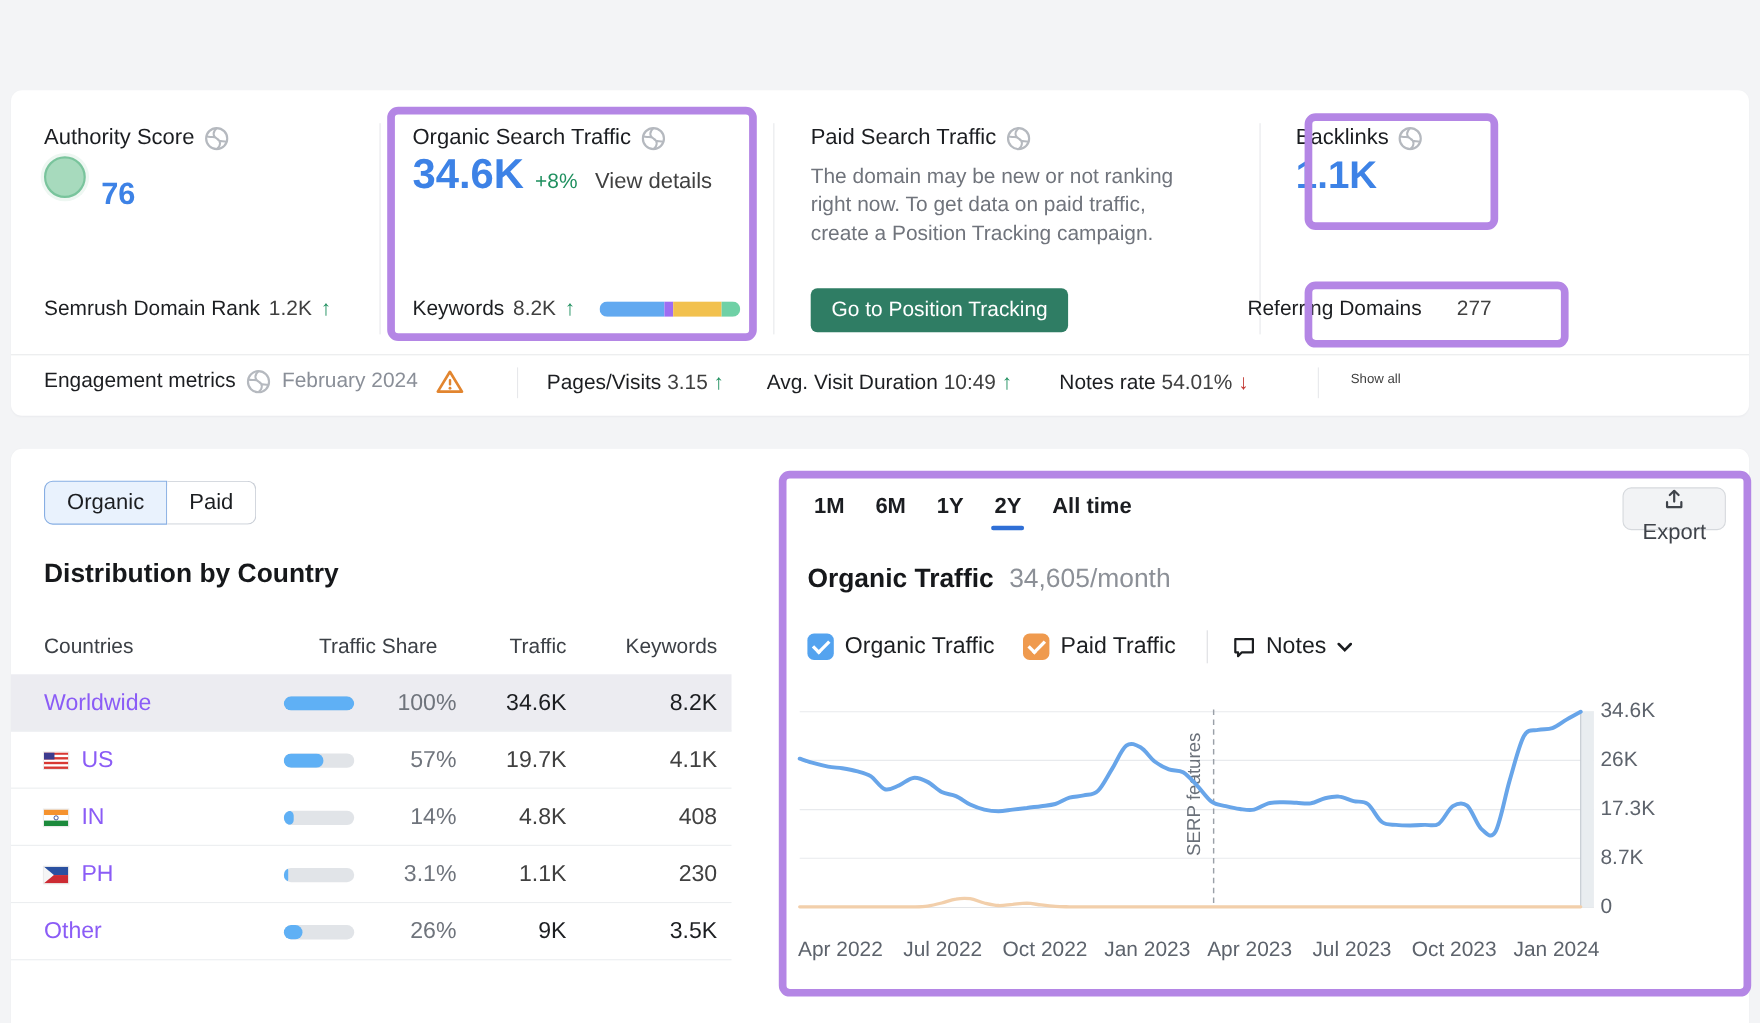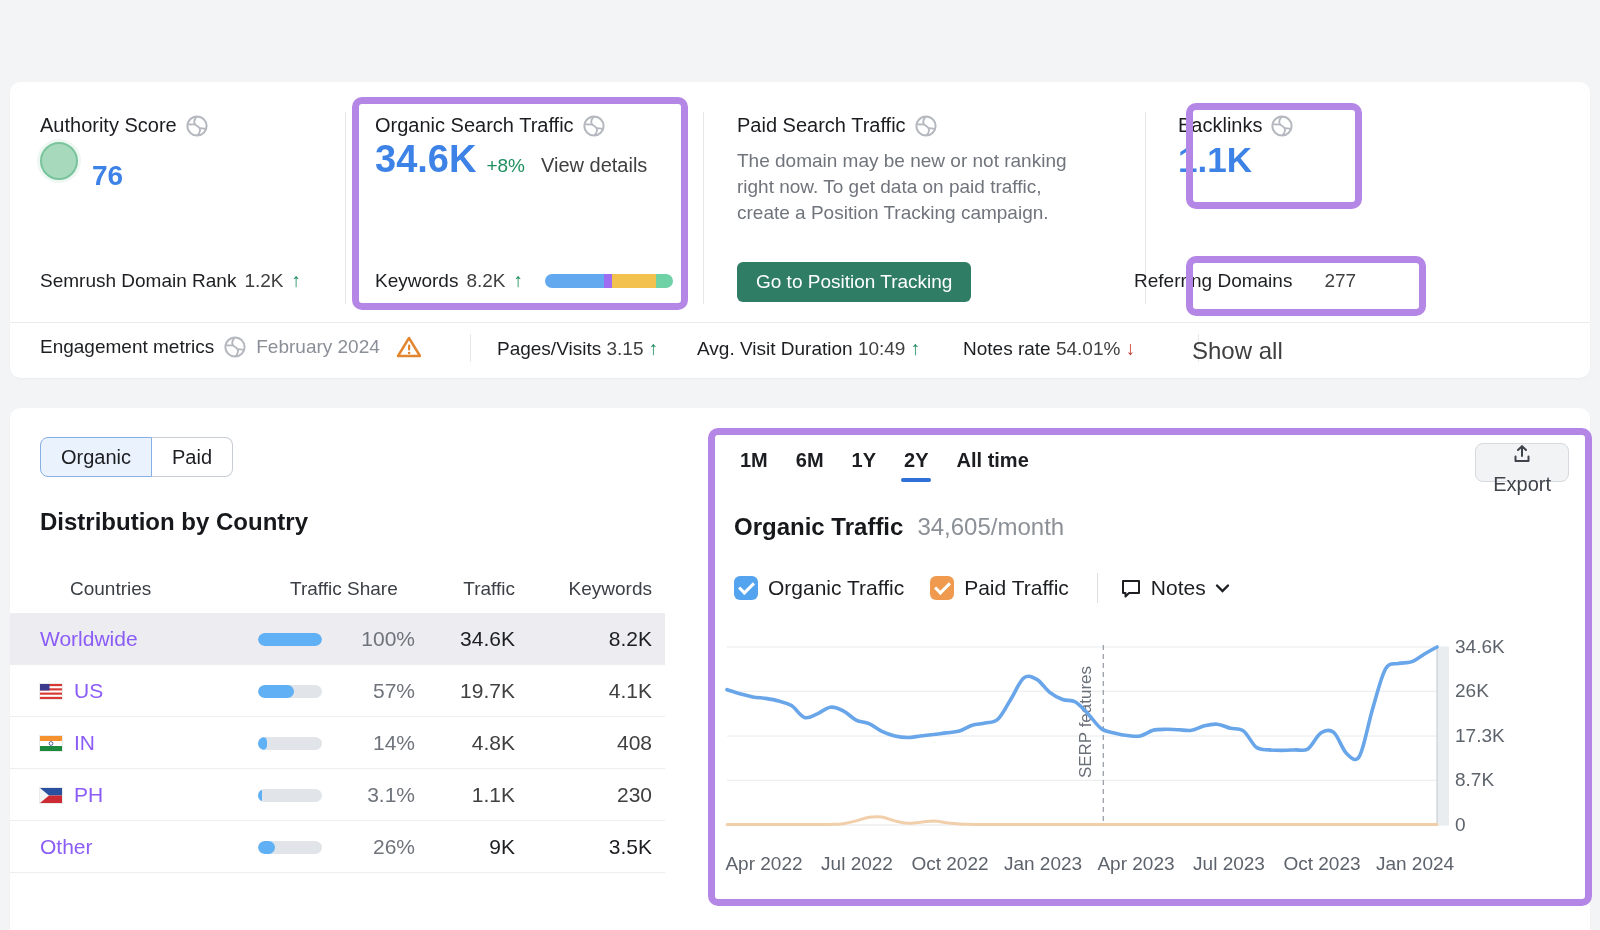--- a/index.html
+++ b/index.html
@@ -31,21 +31,21 @@
 
   .kw-bar { display:inline-flex; width:128px; height:14px; border-radius:7px; overflow:hidden; margin-left:14px; }
   .kw-bar span { height:100%; }
 
   .paid-desc { position:absolute; left:727px; top:66px; width:352px; font-size:19px; line-height:26px; color:#70747c; }
   .green-btn { position:absolute; left:727px; top:168px; height:40px; padding:0 19px; background:#2f7d64; color:#fff; font-size:19px; font-weight:normal; border:none; border-radius:6px; display:flex; align-items:center; cursor:pointer; font-family:inherit;margin-top:12px; }
 
   
   .eng-left { position:absolute; left:30px; top:253px; display:flex; align-items:center; gap:10px; font-size:19px; }
   .eng-metric { position:absolute; top:256px; font-size:19px; white-space:nowrap; }
-  .showall { position:absolute; left:1182px; top:255px; font-size:24px;text-align:center; }
+  .showall { position:absolute; left:1218px; top:255px; font-size:12px;text-align:center; }
 
   
   .toggle { position:absolute; left:30px; top:29px; display:flex; }
   .toggle .seg { height:40px; display:flex; align-items:center; padding:0 20px; font-size:20px; border:1px solid #c9ced6; background:#fff; cursor:pointer; }
   .toggle .seg:first-child { border-radius:8px 0 0 8px; }
   .toggle .seg:last-child { border-radius:0 8px 8px 0; border-left:none; }
   .toggle .seg.active { background:#e9f2fd; border:1px solid #87aee3; }
   .dist-title { position:absolute; left:30px; top:100px; font-size:24px; font-weight:bold; color:#16181b; }
   .tbl-head { position:absolute; top:170px; font-size:19px; color:#3c4046; }
   .country-rows { position:absolute; left:0; top:205px; width:655px; }
@@ -193,21 +193,21 @@
     <div class="showall link">Show all</div>
   </div>
 
   <div class="panel bottom-panel">
     <div class="toggle" id="org-paid-toggle">
         <div class="seg active">Organic</div>
         <div class="seg">Paid</div>
       </div>
     <div class="dist-title">Distribution by Country</div>
 
-    <div class="tbl-head" style="left:30px;margin-left:30px;">Countries</div>
+    <div class="tbl-head" style="left:30px;">Countries</div>
     <div class="tbl-head" style="left:280px;width:125px;text-align:left;">Traffic Share</div>
     <div class="tbl-head" style="left:420px;width:85px;text-align:right;">Traffic</div>
     <div class="tbl-head" style="left:540px;width:102px;text-align:right;">Keywords</div>
 
     <div class="country-rows" id="country-rows">
         <div class="crow hl">
           <span class="cname">
             <span>Worldwide</span>
           </span>
           <span class="bar">

